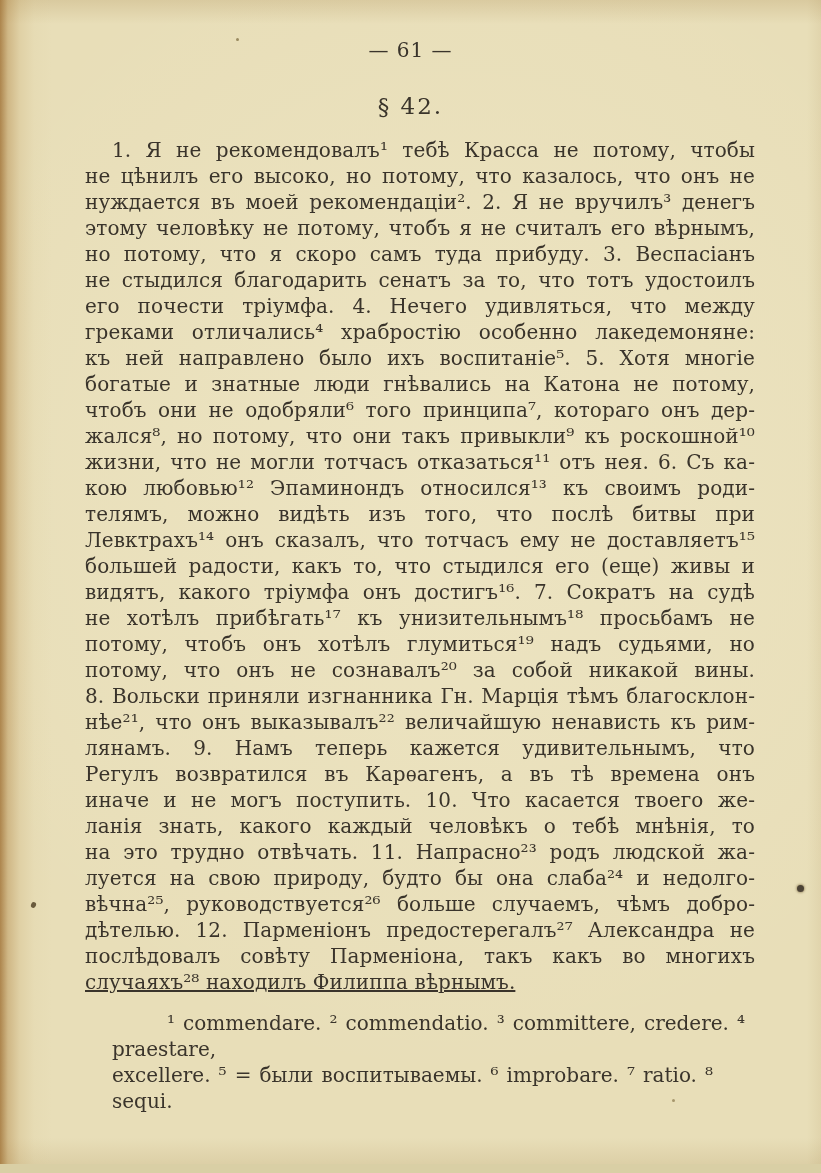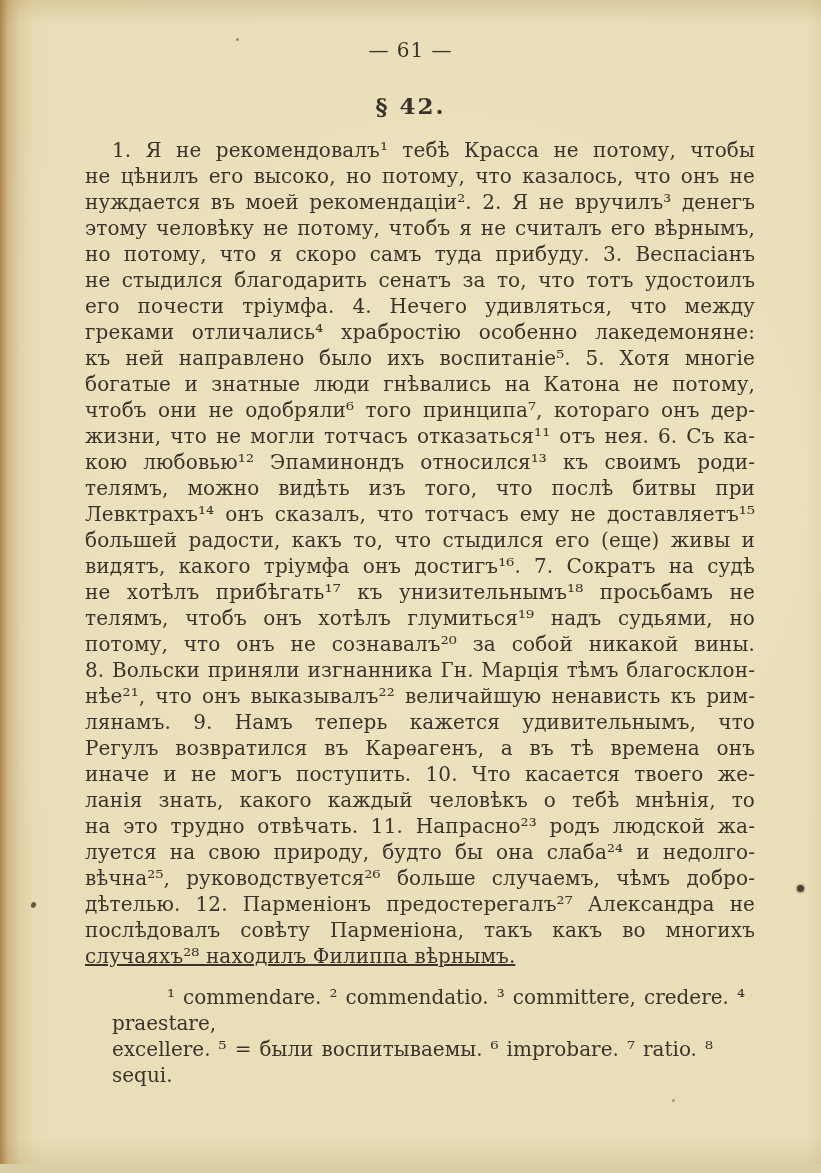--- a/index.html
+++ b/index.html
@@ -29,21 +29,21 @@
     text-align: center;
     font-size: 20px;
     line-height: 24px;
     letter-spacing: 1px;
   }
   .section-heading {
     margin: 30px 0 0 0;
     text-align: center;
     font-size: 23px;
     line-height: 28px;
-    font-weight: bold;
+    font-weight: normal;
     letter-spacing: 2px;
   }
   .body-text {
     margin: 17px 66px 0 85px;
     font-size: 20px;
     line-height: 26px;
   }
   .bl {
     text-align: justify;
     text-align-last: justify;
@@ -85,28 +85,29 @@
     <div class="bl">не цѣнилъ его высоко, но потому, что казалось, что онъ не</div>
     <div class="bl">нуждается въ моей рекомендаціи². 2. Я не вручилъ³ денегъ</div>
     <div class="bl">этому человѣку не потому, чтобъ я не считалъ его вѣрнымъ,</div>
     <div class="bl">но потому, что я скоро самъ туда прибуду. 3. Веспасіанъ</div>
     <div class="bl">не стыдился благодарить сенатъ за то, что тотъ удостоилъ</div>
     <div class="bl">его почести тріумфа. 4. Нечего удивляться, что между</div>
     <div class="bl">греками отличались⁴ храбростію особенно лакедемоняне:</div>
     <div class="bl">къ ней направлено было ихъ воспитаніе⁵. 5. Хотя многіе</div>
     <div class="bl">богатые и знатные люди гнѣвались на Катона не потому,</div>
     <div class="bl">чтобъ они не одобряли⁶ того принципа⁷, котораго онъ дер-</div>
+    <div class="bl">жался⁸, но потому, что они такъ привыкли⁹ къ роскошной¹⁰</div>
     <div class="bl">жизни, что не могли тотчасъ отказаться¹¹ отъ нея. 6. Съ ка-</div>
     <div class="bl">кою любовью¹² Эпаминондъ относился¹³ къ своимъ роди-</div>
     <div class="bl">телямъ, можно видѣть изъ того, что послѣ битвы при</div>
     <div class="bl">Левктрахъ¹⁴ онъ сказалъ, что тотчасъ ему не доставляетъ¹⁵</div>
     <div class="bl">большей радости, какъ то, что стыдился его (еще) живы и</div>
     <div class="bl">видятъ, какого тріумфа онъ достигъ¹⁶. 7. Сократъ на судѣ</div>
     <div class="bl">не хотѣлъ прибѣгать¹⁷ къ унизительнымъ¹⁸ просьбамъ не</div>
-    <div class="bl">телямъ, чтобъ онъ хотѣлъ глумиться¹⁹ надъ судьями, но</div>
+    <div class="bl">потому, чтобъ онъ хотѣлъ глумиться¹⁹ надъ судьями, но</div>
     <div class="bl">потому, что онъ не сознавалъ²⁰ за собой никакой вины.</div>
     <div class="bl">8. Вольски приняли изгнанника Гн. Марція тѣмъ благосклон-</div>
     <div class="bl">нѣе²¹, что онъ выказывалъ²² величайшую ненависть къ рим-</div>
     <div class="bl">лянамъ. 9. Намъ теперь кажется удивительнымъ, что</div>
     <div class="bl">Регулъ возвратился въ Карѳагенъ, а въ тѣ времена онъ</div>
     <div class="bl">иначе и не могъ поступить. 10. Что касается твоего же-</div>
     <div class="bl">ланія знать, какого каждый человѣкъ о тебѣ мнѣнія, то</div>
     <div class="bl">на это трудно отвѣчать. 11. Напрасно²³ родъ людской жа-</div>
     <div class="bl">луется на свою природу, будто бы она слаба²⁴ и недолго-</div>
     <div class="bl">вѣчна²⁵, руководствуется²⁶ больше случаемъ, чѣмъ добро-</div>

